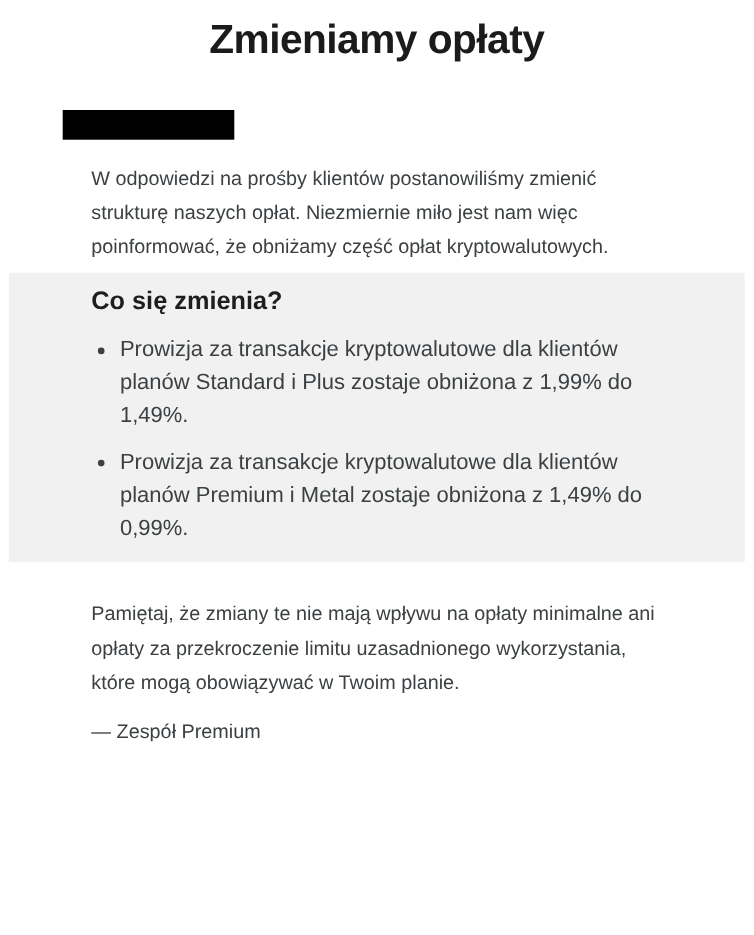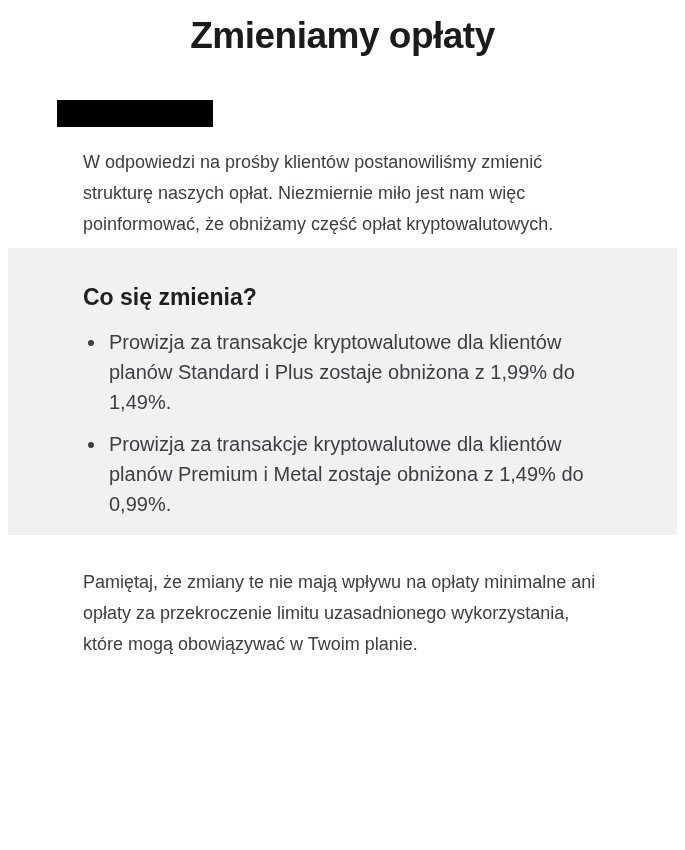--- a/index.html
+++ b/index.html
@@ -39,21 +39,21 @@
   }
   .content p {
     margin: 0;
     font-size: 18px;
     line-height: 31px;
   }
   .intro { margin-top: 20px !important; }
   .changes-box {
     margin: 8px 8px 0 8px;
     background: #f1f1f1;
-    padding: 36px 60px 16px 75px;
+    padding: 12px 60px 16px 75px;
   }
   .changes-heading {
     margin: 0 0 16px 0;
     font-size: 23px;
     line-height: 27px;
     font-weight: 700;
     color: #1e1e1e;
   }
   .changes-list {
     margin: 0;

